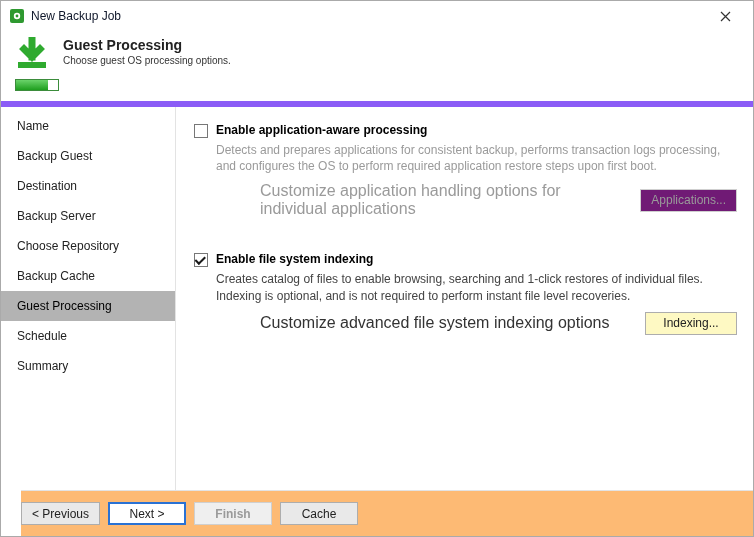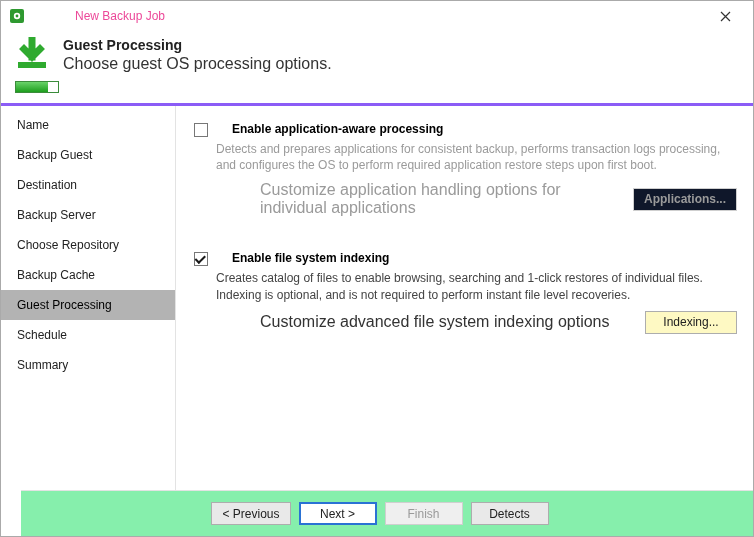--- a/index.html
+++ b/index.html
@@ -18,22 +18,21 @@
     display: flex;
     flex-direction: column;
     background: #fff;
   }
   .titlebar {
     height: 30px;
     display: flex;
     align-items: center;
     padding: 0 8px 0 8px;
     font-size: 12px;
-    color: #ec4899;
-    gap: 44px;
+    color: #0f172a;
   }
   .titlebar .tb-icon {
     width: 16px; height: 16px; margin-right: 6px;
     display: inline-flex; align-items: center; justify-content: center;
   }
   .titlebar .tb-title { flex: 1; }
   .titlebar .tb-close {
     width: 40px; height: 28px;
     display: flex; align-items: center; justify-content: center;
     font-size: 13px; color: #333;
@@ -48,38 +47,38 @@
   .header-top {
     display: flex;
     gap: 14px;
     align-items: flex-start;
   }
   .header-icon {
     width: 34px; height: 34px; flex: 0 0 34px;
     display: flex; align-items: center; justify-content: center;
   }
   .header-text .h1 { font-size: 14px; font-weight: 600; color: #222; }
-  .header-text .h2 { font-size: 16px; color: #333; margin-top: 2px; }
+  .header-text .h2 { font-size: 10px; color: #333; margin-top: 2px; }
   .progress {
     margin-top: 8px;
     width: 44px; height: 12px;
     border: 1px solid #3b8c3b;
     background: #fff;
     position: relative;
   }
   .progress > i {
     display: block; position: absolute; left: 0; top: 0; bottom: 0;
     width: 76%;
     background: linear-gradient(#6ad36a,#1e9e1e);
   }
 
   .body {
     flex: 1;
     display: flex;
-    border-top: 3px solid #8b5cf6;
+    border-top: 6px solid #8b5cf6;
     min-height: 0;
   }
   .sidebar {
     width: 175px;
     border-right: 1px solid #e3e3e3;
     background: #fff;
     padding-top: 4px;
   }
   .sidebar .item {
     height: 30px;
@@ -94,21 +93,21 @@
   }
 
   .content {
     flex: 1;
     padding: 16px 16px 12px 16px;
     overflow: auto;
   }
 
   .section { margin-bottom: 34px; }
   .section-head {
-    display: flex; align-items: flex-start; gap: 24px;
+    display: flex; align-items: flex-start; gap: 8px;
     margin: 0 0 4px 2px;
   }
   .chk {
     width: 14px; height: 14px;
     border: 1px solid #777;
     background: #fff;
     margin-top: 1px;
     flex: 0 0 14px;
     display: flex; align-items: center; justify-content: center;
   }
@@ -131,41 +130,41 @@
   .row-label { font-size: 16px; color: #333; flex: 1; padding-right: 10px; margin-left: 44px; }
   .smallbtn {
     min-width: 92px; height: 23px;
     border: 1px solid #adadad;
     background: #fef9c3;
     font-size: 12px;
     padding: 0 10px;
     display: inline-flex; align-items: center; justify-content: center;
     color: #222;
   }
-  .smallbtn.disabled { color: #9a9a9a; background: #0f172a; border-color: #cfcfcf; font-weight: bold; }
+  .smallbtn.disabled { color: #9a9a9a; background: #701a75; border-color: #cfcfcf; }
 
   .footer {
     height: 46px;
     border-top: 1px solid #e3e3e3;
-    display: flex; align-items: center; justify-content: center;
+    display: flex; align-items: center; justify-content: flex-start;
     gap: 8px; padding-right: 14px;
-    background: #86efac;
+    background: #fdba74;
     margin-left: 20px;
   }
   .btn {
     min-width: 78px; height: 23px;
     border: 1px solid #adadad;
     background: #e9e9e9;
     font-size: 12px;
     display: inline-flex; align-items: center; justify-content: center;
     color: #222;
     padding: 0 10px;
   }
   .btn.default { border-color: #2a72d4; background: #fff; box-shadow: inset 0 0 0 1px #2a72d4; }
-  .btn.disabled { color: #9a9a9a; background: #efefef; border-color: #cfcfcf; }
+  .btn.disabled { color: #9a9a9a; background: #efefef; border-color: #cfcfcf; font-weight: bold; }
 </style>
 </head>
 <body>
 
 <div class="window">
 
   <div class="titlebar">
     <span class="tb-icon">
       <svg width="16" height="16" viewBox="0 0 16 16">
         <rect x="1" y="1" width="14" height="14" rx="2" fill="#2e9930"></rect>
@@ -260,16 +259,16 @@
         </div>
       </div>
 
     </div>
   </div>
 
   <div class="footer">
     <span class="btn">&lt; Previous</span>
     <span class="btn default">Next &gt;</span>
     <span class="btn disabled">Finish</span>
-    <span class="btn">Detects</span>
+    <span class="btn">Cache</span>
   </div>
 
 </div>
 
 </body></html>

